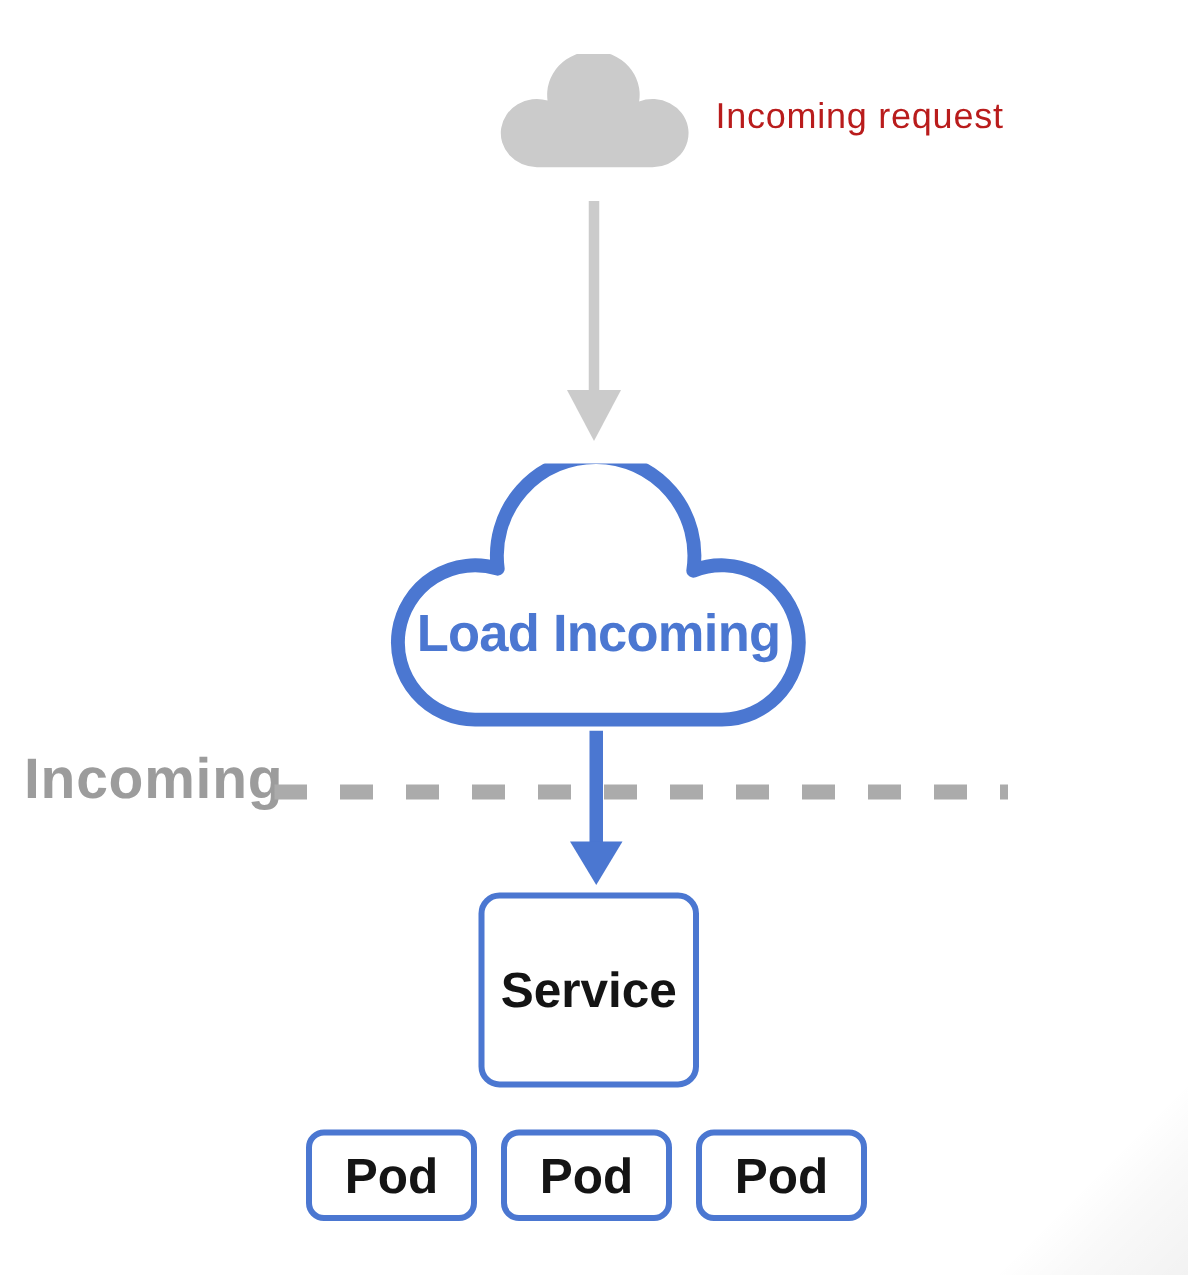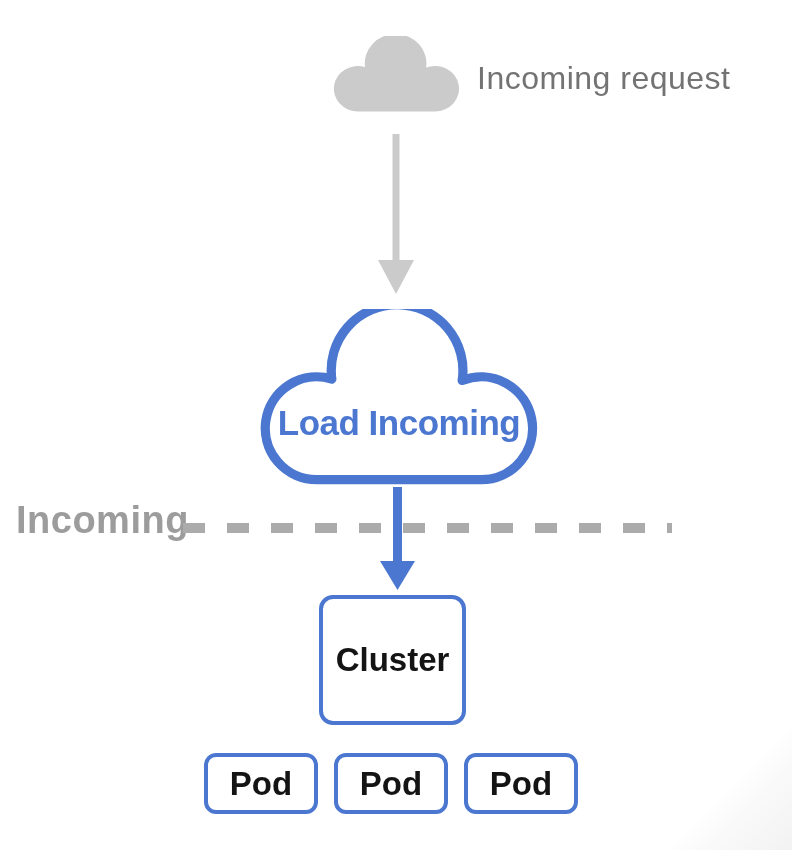--- a/index.html
+++ b/index.html
@@ -8,23 +8,23 @@
     width: 792px;
     height: 850px;
     background: #ffffff;
     overflow: hidden;
     font-family: "Liberation Sans", sans-serif;
   }
   .abs { position: absolute; }
 
   .incoming-label {
     left: 477px; top: 57px;
-    font-size: 32px;
+    font-size: 24px;
     line-height: 42px;
-    color: #737373;
+    color: #b91c1c;
     letter-spacing: 0.5px;
     white-space: nowrap;
   }
 
   .lb-label {
     left: 257px; top: 403px;
     width: 284px;
     text-align: center;
     font-size: 35px;
     font-weight: 700;
@@ -111,21 +111,21 @@
   <div class="abs cluster-label">Incoming</div>
 
   <div class="abs cluster-line"></div>
 
   <svg class="abs" style="left:372px; top:487px;" width="48" height="104" viewBox="0 0 48 104">
     <rect x="21" y="0" width="9" height="80" fill="#4b77d1"></rect>
     <polygon points="8,74 43,74 25.5,103" fill="#4b77d1"></polygon>
   </svg>
 
   <div class="abs node-box service-box">
-    <span>Cluster</span>
+    <span>Service</span>
   </div>
 
   <div class="abs node-box pod-box pod-1">
     <span>Pod</span>
   </div>
   <div class="abs node-box pod-box pod-2">
     <span>Pod</span>
   </div>
   <div class="abs node-box pod-box pod-3">
     <span>Pod</span>

